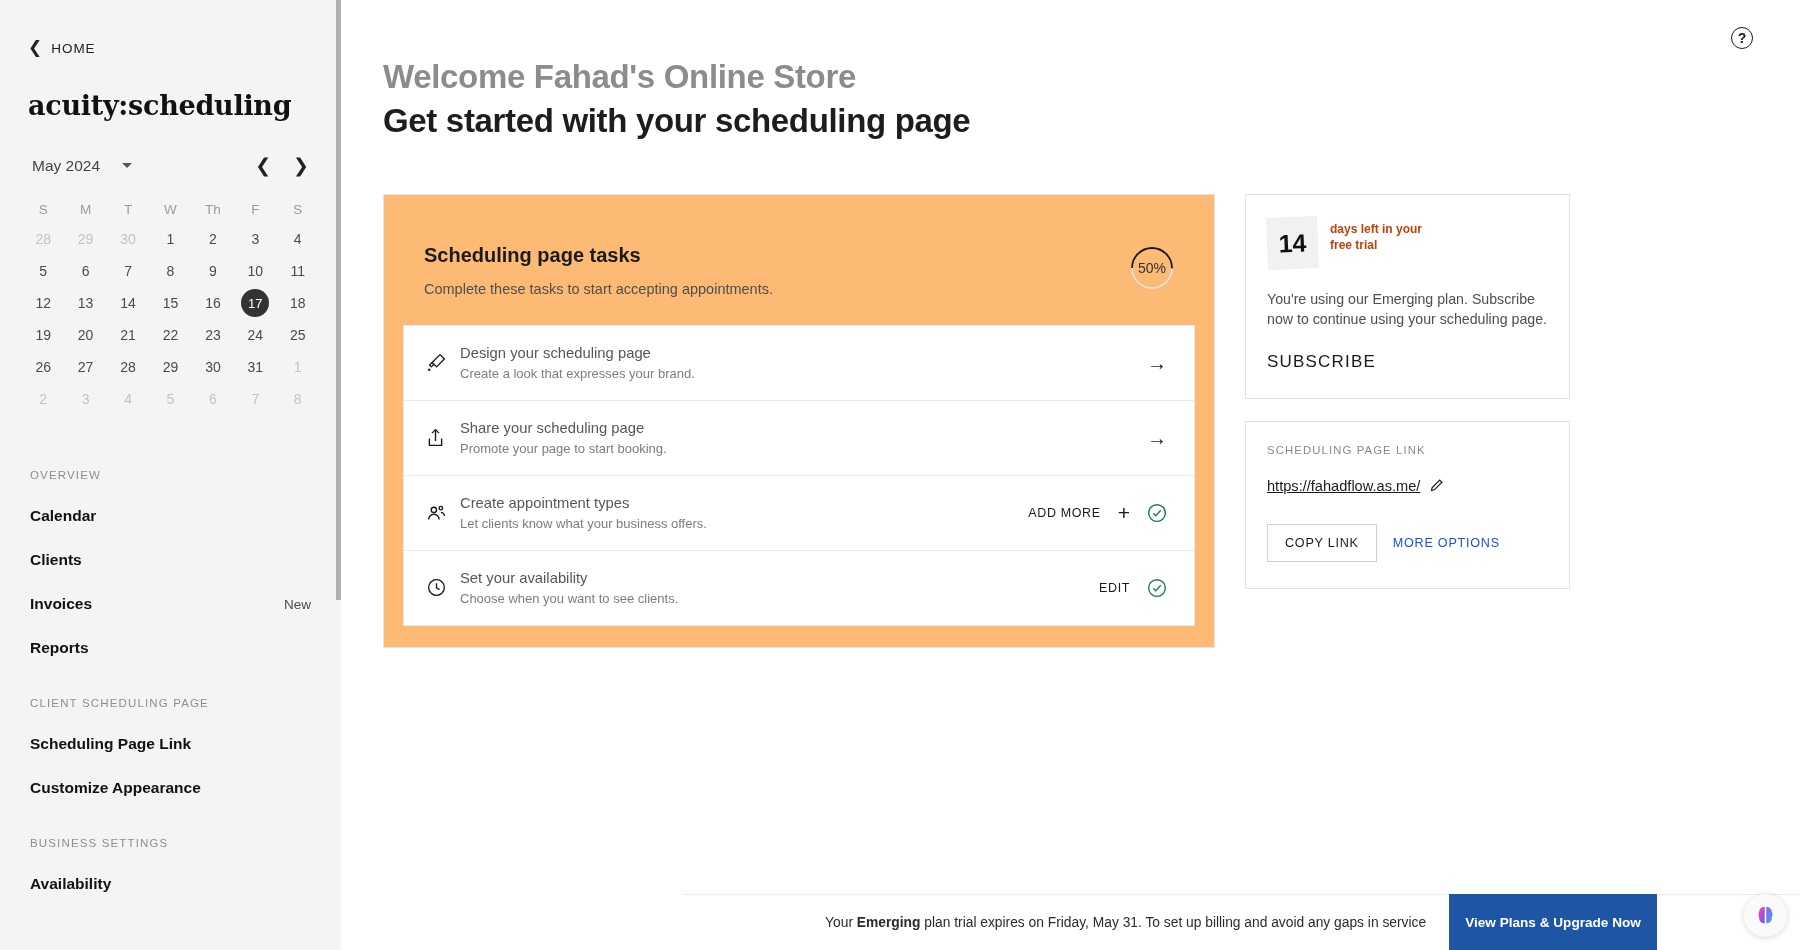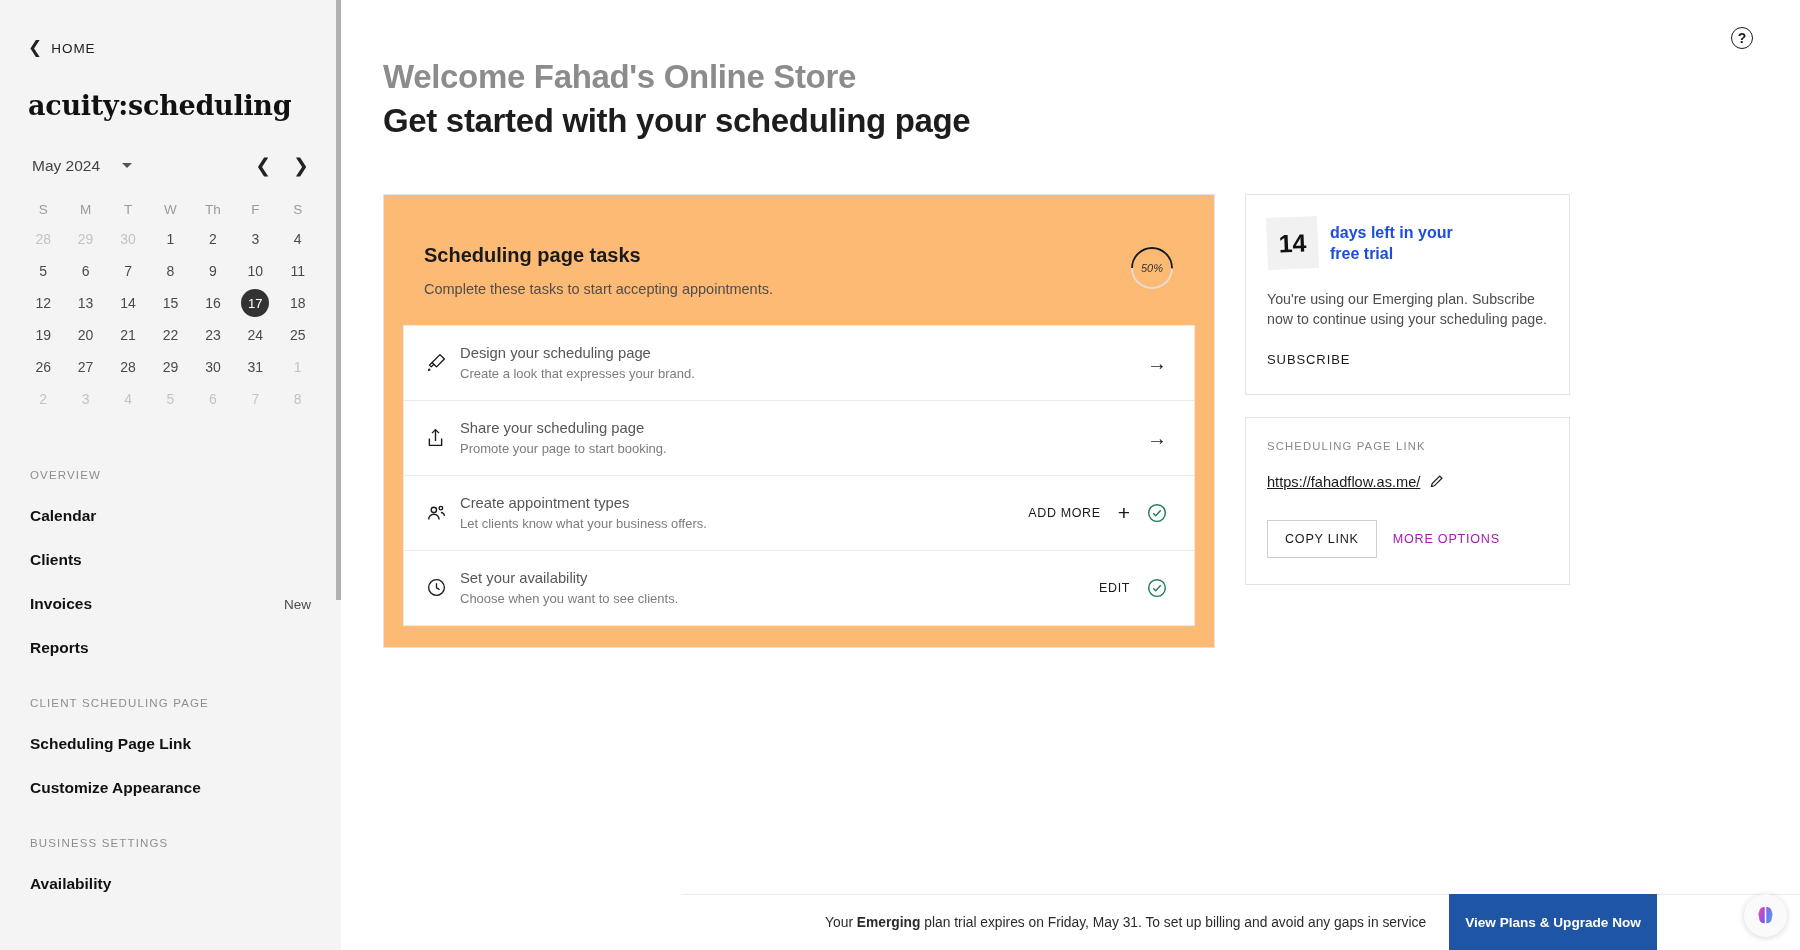--- a/index.html
+++ b/index.html
@@ -102,21 +102,21 @@
     padding: 49px 19px 22px 19px;
   }
   .tasks-top { display: flex; justify-content: space-between; align-items: flex-start; padding: 0 21px 0 21px; }
   .tasks-title { font-size: 20px; font-weight: 700; color: #1a1a1a; }
   .tasks-sub { font-size: 14.5px; color: #4e4e4e; margin-top: 14px; }
 
   .progress { position: relative; width: 44px; height: 44px; margin-top: 2px; }
   .progress svg { display: block; transform: rotate(-90deg); }
   .progress-label {
     position: absolute; inset: 0; display: flex; align-items: center; justify-content: center;
-    font-size: 11px; color: #333; font-style: italic;
+    font-size: 14px; color: #333;
   }
 
   .task-list { margin-top: 28px; }
   .task-row {
     border: 1px solid #e9e9e9; background: #fff;
     height: 76px; display: flex; align-items: center; gap: 0;
     padding: 0 27px 0 22px; margin-bottom: -1px; cursor: pointer;
   }
   .task-icon { width: 34px; flex: 0 0 34px; display: flex; align-items: center; justify-content: flex-start; color: #1a1a1a; }
   .task-text { flex: 1; }
@@ -131,35 +131,35 @@
   
   .right-col { width: 325px; }
   .side-card { border: 1px solid #e3e3e3; background: #fff; padding: 22px 21px 26px 21px; margin-bottom: 22px; }
   .trial-top { display: flex; align-items: flex-start; gap: 12px; }
   .trial-badge {
     width: 51px; height: 52px; background: #f1f1f1;
     display: flex; align-items: center; justify-content: center;
     font-size: 25px; font-weight: 700; color: #111;
     transform: rotate(-2.2deg);
   }
-  .trial-text { font-size: 16px; font-weight: 700; color: #1d4ed8; line-height: 1.33; padding-top: 5px; }
+  .trial-text { font-size: 12px; font-weight: 700; color: #c2410c; line-height: 1.33; padding-top: 5px; }
   .trial-body { font-size: 14.2px; color: #4e4e4e; line-height: 1.45; margin-top: 20px; }
-  .trial-cta { font-size: 13px; letter-spacing: .07em; color: #1a1a1a; margin-top: 22px; display: inline-block; cursor: pointer; }
+  .trial-cta { font-size: 17px; letter-spacing: .07em; color: #1a1a1a; margin-top: 22px; display: inline-block; cursor: pointer; }
 
   .link-label { font-size: 11.3px; letter-spacing: .10em; color: #8a8a8a; text-transform: uppercase; }
   .link-row { display: flex; align-items: center; gap: 9px; margin-top: 22px; }
   .link-url { font-size: 14.6px; color: #1a1a1a; text-decoration: underline; cursor: pointer; }
   .pencil { cursor: pointer; display: flex; }
   .link-actions { display: flex; align-items: center; gap: 12px; margin-top: 30px; }
   .btn-outline {
     border: 1px solid #cfcfcf; background: #fff; padding: 11px 17px;
     font-size: 12.6px; letter-spacing: .06em; color: #1a1a1a; cursor: pointer;
     font-family: "Liberation Sans", sans-serif;
   }
-  .btn-plain { font-size: 12.6px; letter-spacing: .06em; color: #a21caf; cursor: pointer; padding: 11px 4px; }
+  .btn-plain { font-size: 12.6px; letter-spacing: .06em; color: #1d4ed8; cursor: pointer; padding: 11px 4px; }
 
   
   .banner {
     position: absolute; left: 341px; right: 0; bottom: 0; height: 56px;
     background: #ffffff; border-top: 1px solid #ececec;
     display: flex; align-items: center; justify-content: center; gap: 23px;
     z-index: 5;
   }
   .banner-text { font-size: 13.8px; color: #2b2b2b; }
   .banner-text b { font-weight: 700; }

